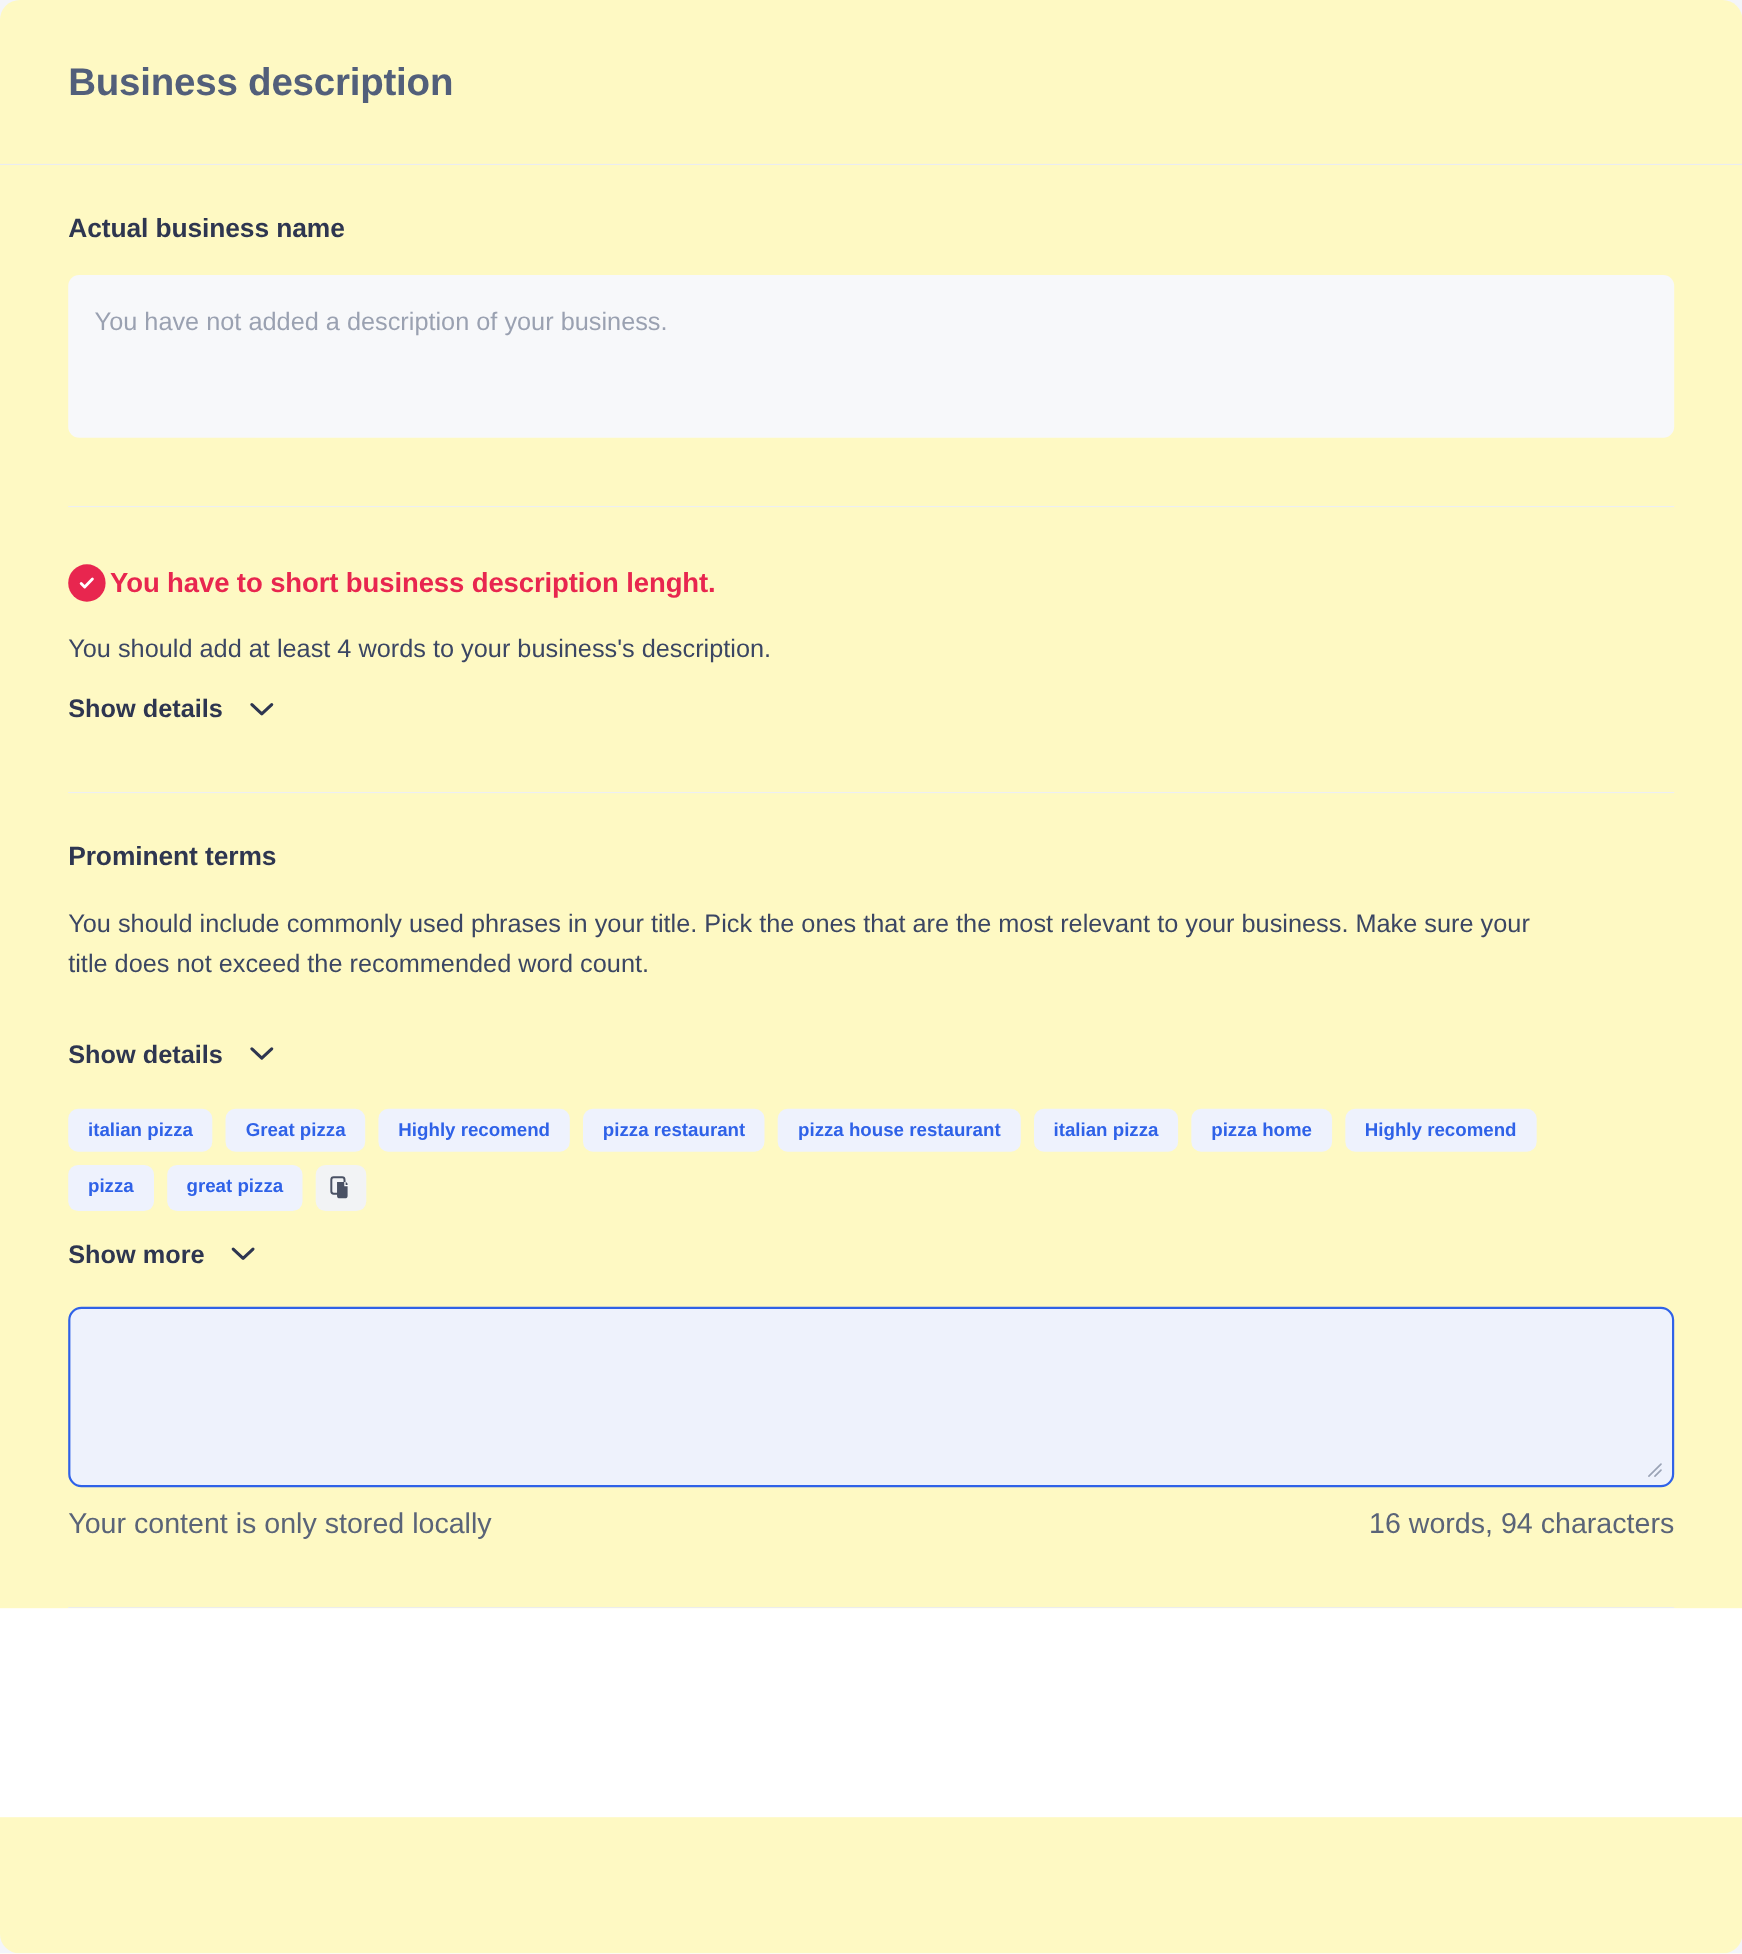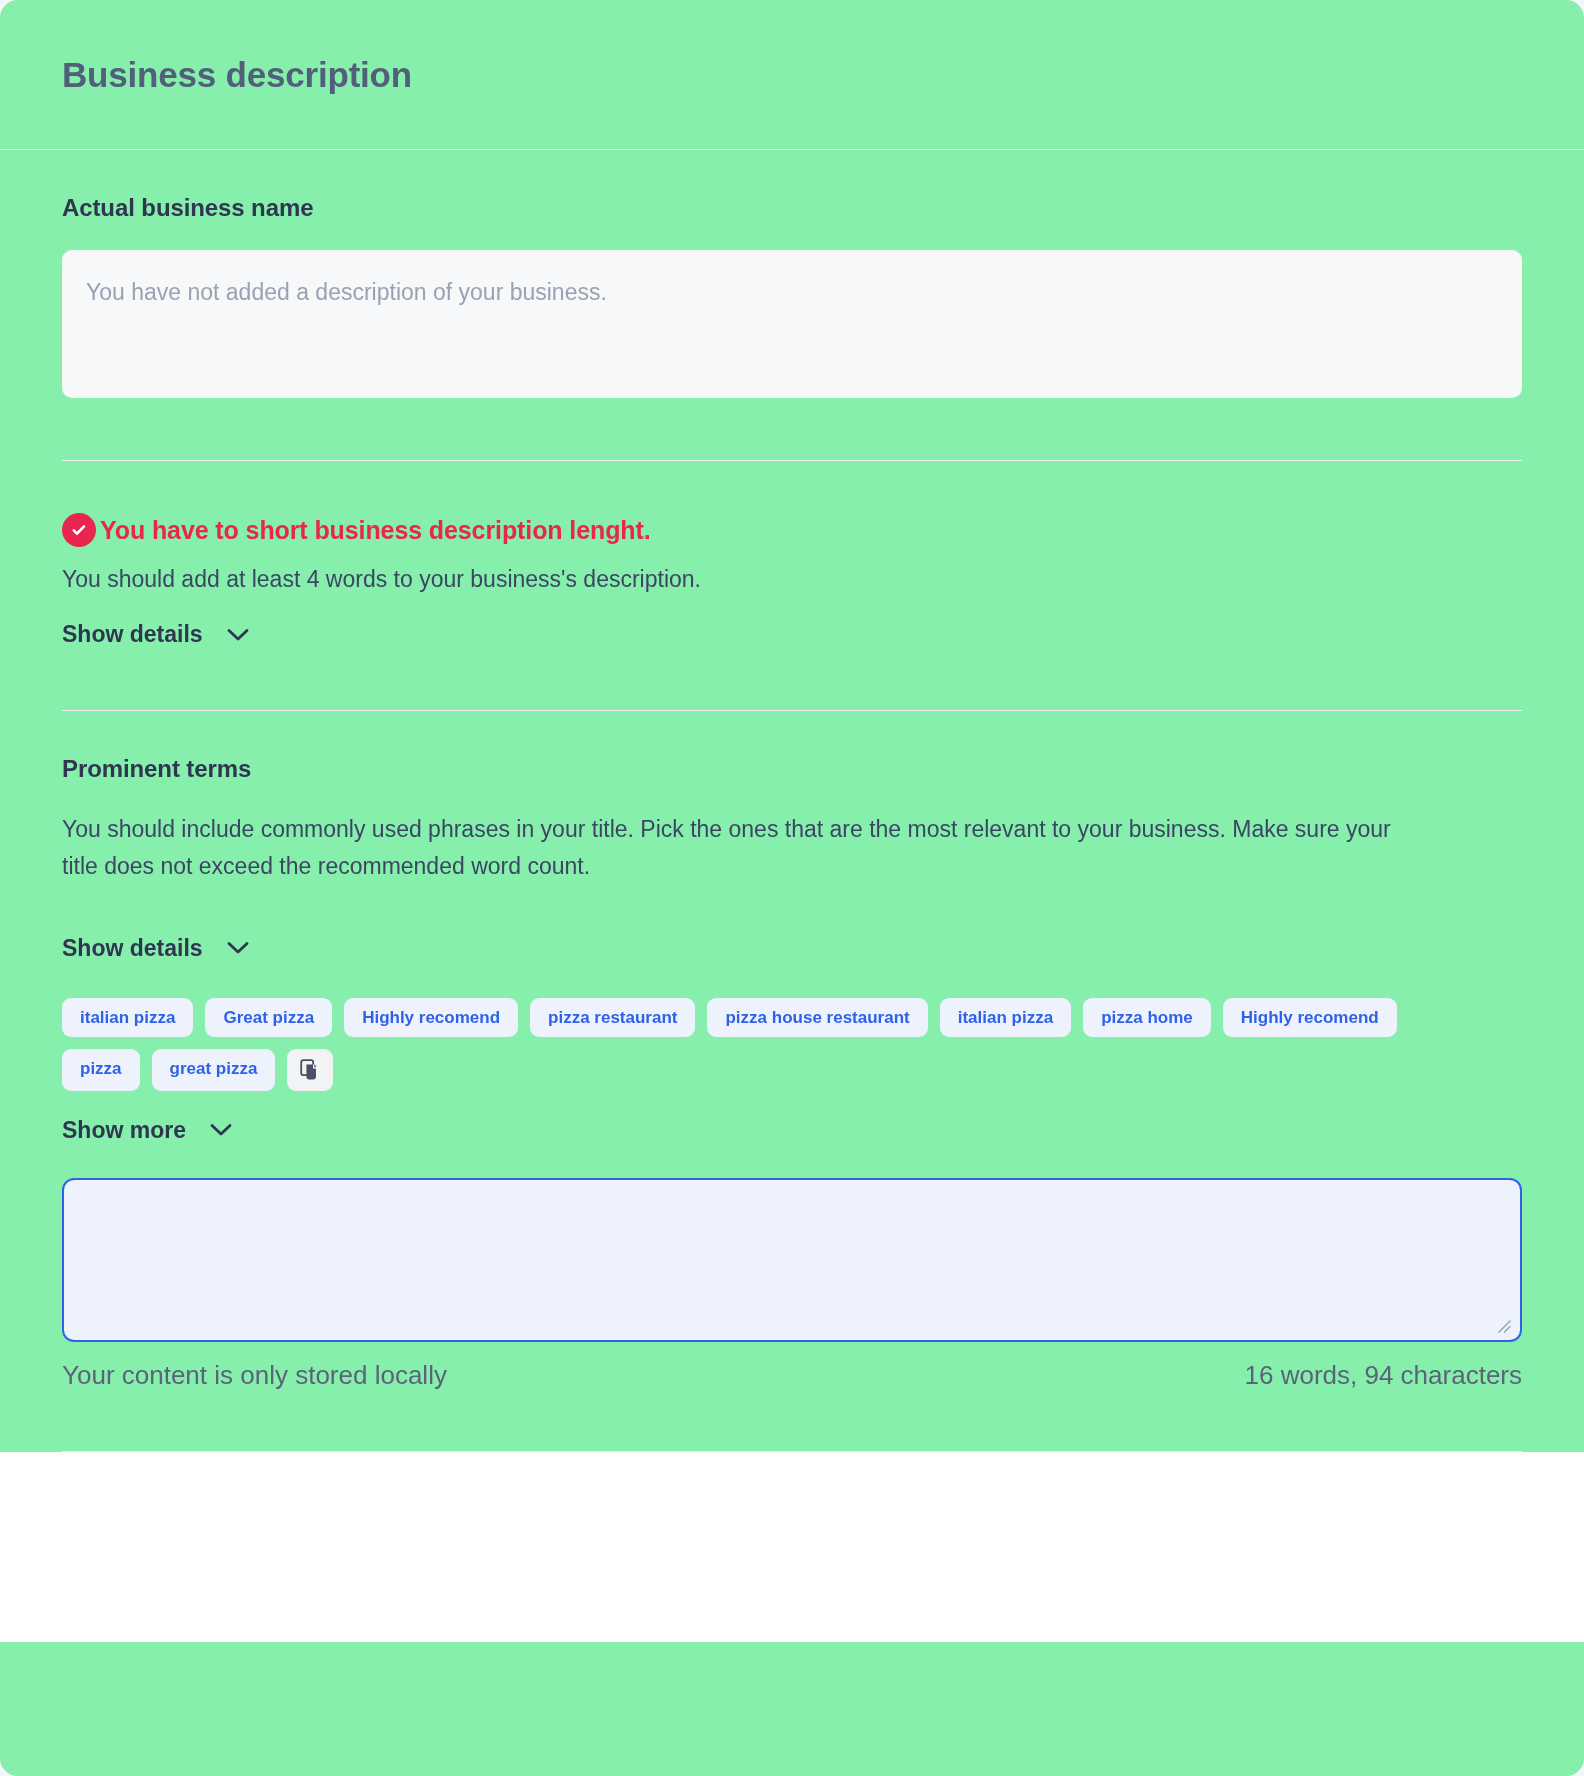--- a/index.html
+++ b/index.html
@@ -19,21 +19,21 @@
     background: #f4f5f9;
     overflow: hidden;
   }
 
   .card {
     position: absolute;
     left: 0;
     top: 0;
     width: 1584px;
     min-height: 1776px;
-    background: #86efac;
+    background: #fef9c3;
     border-radius: 18px;
     box-sizing: border-box;
   }
 
   
   .card-header {
     height: 150px;
     display: flex;
     align-items: center;
     padding: 0 62px;
@@ -104,21 +104,21 @@
   .alert-icon svg { display: block; }
   .alert-title {
     font-size: 25px;
     font-weight: 700;
     color: #e8264f;
     letter-spacing: -0.1px;
   }
   .alert-text {
     font-size: 23px;
     color: #3b4663;
-    margin-top: 16px;
+    margin-top: 26px;
     line-height: 1.4;
   }
 
   
   .toggle {
     display: inline-flex;
     align-items: center;
     gap: 24px;
     margin-top: 26px;
     cursor: pointer;

